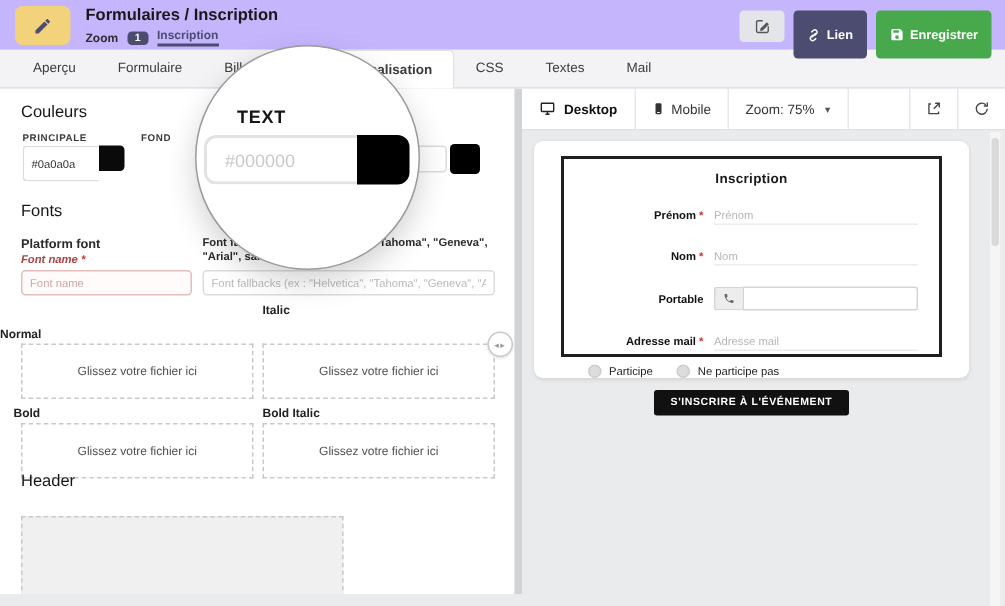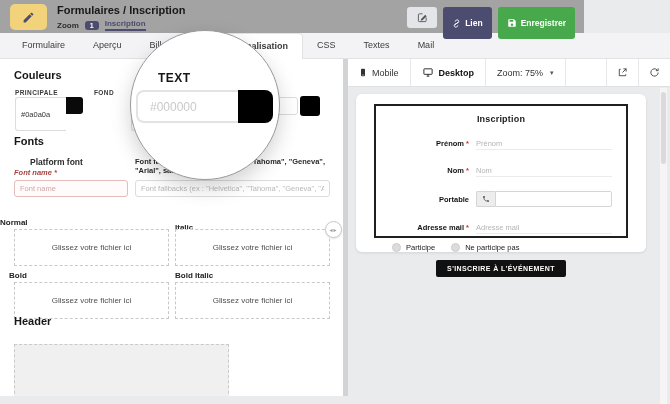--- a/index.html
+++ b/index.html
@@ -3,21 +3,21 @@
 <meta charset="utf-8">
 <style>
   * { margin:0; padding:0; box-sizing:border-box; }
   html,body { width:670px; height:404px; }
   body {
     position:relative; overflow:hidden;
     font-family:"Liberation Sans", sans-serif;
     background:#eaebed; color:#1a1a1a;
   }
   
-  .app-header { position:absolute; left:0; top:0; width:584px; height:33px; background:#a3a3a3; z-index:5; }
+  .app-header { position:absolute; left:0; top:0; width:670px; height:33px; background:#c4b5fd; z-index:5; }
   .logo { position:absolute; left:10px; top:4px; width:37px; height:26px; background:#f2d37b; border-radius:5px;
           display:flex; align-items:center; justify-content:center; }
   .page-title { position:absolute; left:57px; top:4px; font-size:11px; font-weight:bold; color:#181818; }
   .subnav { position:absolute; left:57px; top:19px; display:flex; align-items:center; gap:6px; }
   .liste-label { font-size:8px; font-weight:bold; color:#2d2d2d; }
   .liste-badge { background:#4c4c70; color:#fff; font-size:7px; font-weight:bold; padding:1px 5px; border-radius:3px; }
   .current-form { font-size:8px; font-weight:bold; color:#4c4c70; border-bottom:2px solid #4c4c70; padding-bottom:1px; }
   .header-buttons { position:absolute; right:9px; top:7px; display:flex; gap:6px; }
   .btn { height:21px; display:flex; align-items:center; gap:4px; border:none; border-radius:3px;
          font-family:"Liberation Sans", sans-serif; font-size:8.5px; font-weight:bold; cursor:pointer; padding:16px 9px; }
@@ -26,28 +26,28 @@
   .btn-save { background:#48a94c; color:#fff; }
   
   .tab-bar { position:absolute; left:0; top:33px; width:670px; height:26px; background:#f3f3f5;
              border-bottom:1px solid #e2e2e4; display:flex; padding-left:8px; z-index:4; }
   .tab { font-size:9px; color:#3c3c3c; line-height:25px; padding:0 14px; cursor:pointer; white-space:nowrap; }
   .tab.active { background:#fff; font-weight:bold; border:1px solid #e2e2e4; border-bottom:none;
                 border-radius:4px 4px 0 0; height:26px; }
   
   .left-panel { position:absolute; left:0; top:59px; width:343px; height:337px; background:#fff; overflow:hidden; z-index:1; }
   .divider { position:absolute; left:343px; top:59px; width:5px; height:337px; background:#d2d3d5; z-index:2; }
-  .section-title { position:absolute; font-size:11px; font-weight:bold; color:#161616; }
+  .section-title { position:absolute; font-size:11px; font-weight:normal; color:#161616; }
   .micro-label { position:absolute; font-size:6.5px; font-weight:bold; letter-spacing:.4px; color:#3a3a3a; }
   .color-group { position:absolute; display:flex; }
-  .color-input { width:51px; height:34px; border:1px solid #dcdcdc; border-right:none; border-radius:3px 0 0 3px;
+  .color-input { width:51px; height:24px; border:1px solid #dcdcdc; border-right:none; border-radius:3px 0 0 3px;
                  font-size:7.5px; padding-left:5px; color:#333; font-family:"Liberation Sans", sans-serif; outline:none; }
   .color-input::placeholder { color:#c2c2c2; }
   .color-swatch { width:17px; height:17px; border-radius:0 3px 3px 0; }
-  .sub-label { position:absolute; font-size:8.5px; font-weight:bold; color:#2b2b2b;margin-left:16px; }
+  .sub-label { position:absolute; font-size:8.5px; font-weight:bold; color:#2b2b2b; }
   .field-label { position:absolute; font-size:7.5px; font-weight:bold; color:#2b2b2b; line-height:1.25; }
   .field-label.red { color:#a94442; }
   .req { color:#c9302c; }
   .text-input { position:absolute; border:1px solid #dcdcdc; border-radius:3px; font-size:7.5px; padding:0 5px;
                 font-family:"Liberation Sans", sans-serif; color:#333; outline:none; }
   .text-input::placeholder { color:#b9b9b9; }
   .text-input.error { border-color:#e3bcbc; background:#fffbfb; }
   .text-input.error::placeholder { color:#cfa7a7; }
   .dropzone { position:absolute; border:1px dashed #c9c9c9; display:flex; align-items:center; justify-content:center;
               font-size:8px; color:#4f4f4f; cursor:pointer; background:#fff; }
@@ -150,22 +150,22 @@
         <svg viewBox="0 0 24 24" width="10" height="10">
             <path fill="#fff" fill-rule="evenodd" d="M17 3H5a2 2 0 0 0-2 2v14a2 2 0 0 0 2 2h14a2 2 0 0 0 2-2V7l-4-4zM12 19a3 3 0 1 1 0-6 3 3 0 0 1 0 6zm3-10H6V5h9v4z"></path>
           </svg>
       </span>
       <span>Enregistrer</span>
     </button>
   </div>
 </div>
 
 <div class="tab-bar">
+  <div class="tab">Aperçu</div>
   <div class="tab">Formulaire</div>
-  <div class="tab">Aperçu</div>
   <div class="tab">Billetterie</div>
   <div class="tab active">Personnalisation</div>
   <div class="tab">CSS</div>
   <div class="tab">Textes</div>
   <div class="tab">Mail</div>
 </div>
 
 <div class="left-panel">
   <div class="section-title" style="left:14px; top:10px;">Couleurs</div>
 
@@ -188,21 +188,21 @@
     <span class="req">*</span>
   </div>
   <input class="text-input error" style="left: 14px; top: 121px; width: 114px; height: 17px;" placeholder="Font name">
 
   <div class="field-label" style="left:135px; top:98px; width:205px;">Font fallbacks (ex : "Helvetica", "Tahoma", "Geneva", "Arial", sans-serif)</div>
   <input class="text-input" style="left: 135px; top: 121px; width: 195px; height: 17px;" placeholder="Font fallbacks (ex : &quot;Helvetica&quot;, &quot;Tahoma&quot;, &quot;Geneva&quot;, &quot;Arial&quot;, sans-serif)">
 
   <div class="dz-label" style="left:0; top:159px;">Normal</div>
   <div class="dropzone" style="left:14px; top:170px; width:155px; height:37px;">Glissez votre fichier ici</div>
 
-  <div class="dz-label" style="left:175px; top:164px;">Italic</div>
+  <div class="dz-label" style="left:175px; top:143px;">Italic</div>
   <div class="dropzone" style="left:175px; top:170px; width:155px; height:37px;">Glissez votre fichier ici</div>
 
   <div class="dz-label" style="left:9px; top:212px;">Bold</div>
   <div class="dropzone" style="left:14px; top:223px; width:155px; height:37px;">Glissez votre fichier ici</div>
 
   <div class="dz-label" style="left:175px; top:212px;">Bold Italic</div>
   <div class="dropzone" style="left:175px; top:223px; width:155px; height:37px;">Glissez votre fichier ici</div>
 
   <div class="section-title" style="left:14px; top:256px;">Header</div>
   <div class="dropzone filled" style="left:14px; top:285px; width:215px; height:60px;"></div>
@@ -210,37 +210,37 @@
 
 <div class="behind-text-input"></div>
 <div class="behind-text-swatch"></div>
 
 <div class="divider"></div>
 <div class="panel-handle">◂▸</div>
 
 <div class="right-panel"></div>
 
 <div class="preview-toolbar">
+  <div class="tool-cell active">
+    <span>
+      <svg viewBox="0 0 24 24" width="12" height="11" fill="none" stroke="#222" stroke-width="2">
+          <rect x="3" y="4" width="18" height="12" rx="1"></rect>
+          <path d="M9 20h6M12 16v3.5"></path>
+        </svg>
+    </span>
+    <span>Desktop</span>
+  </div>
   <div class="tool-cell">
     <span>
       <svg viewBox="0 0 24 24" width="8" height="11">
           <rect x="6" y="1" width="12" height="22" rx="2.5" fill="#333"></rect>
           <rect x="9" y="18.5" width="6" height="2" rx="1" fill="#fff"></rect>
         </svg>
     </span>
     <span>Mobile</span>
-  </div>
-  <div class="tool-cell active">
-    <span>
-      <svg viewBox="0 0 24 24" width="12" height="11" fill="none" stroke="#222" stroke-width="2">
-          <rect x="3" y="4" width="18" height="12" rx="1"></rect>
-          <path d="M9 20h6M12 16v3.5"></path>
-        </svg>
-    </span>
-    <span>Desktop</span>
   </div>
   <div class="tool-cell">
     <span>Zoom: 75%</span>
     <span class="caret">▾</span>
   </div>
   <div class="tool-spacer"></div>
   <div class="tool-icon-cell">
     <span>
       <svg viewBox="0 0 24 24" width="11" height="11" fill="none" stroke="#444" stroke-width="2">
           <path d="M8 5H5v14h14v-3"></path>

